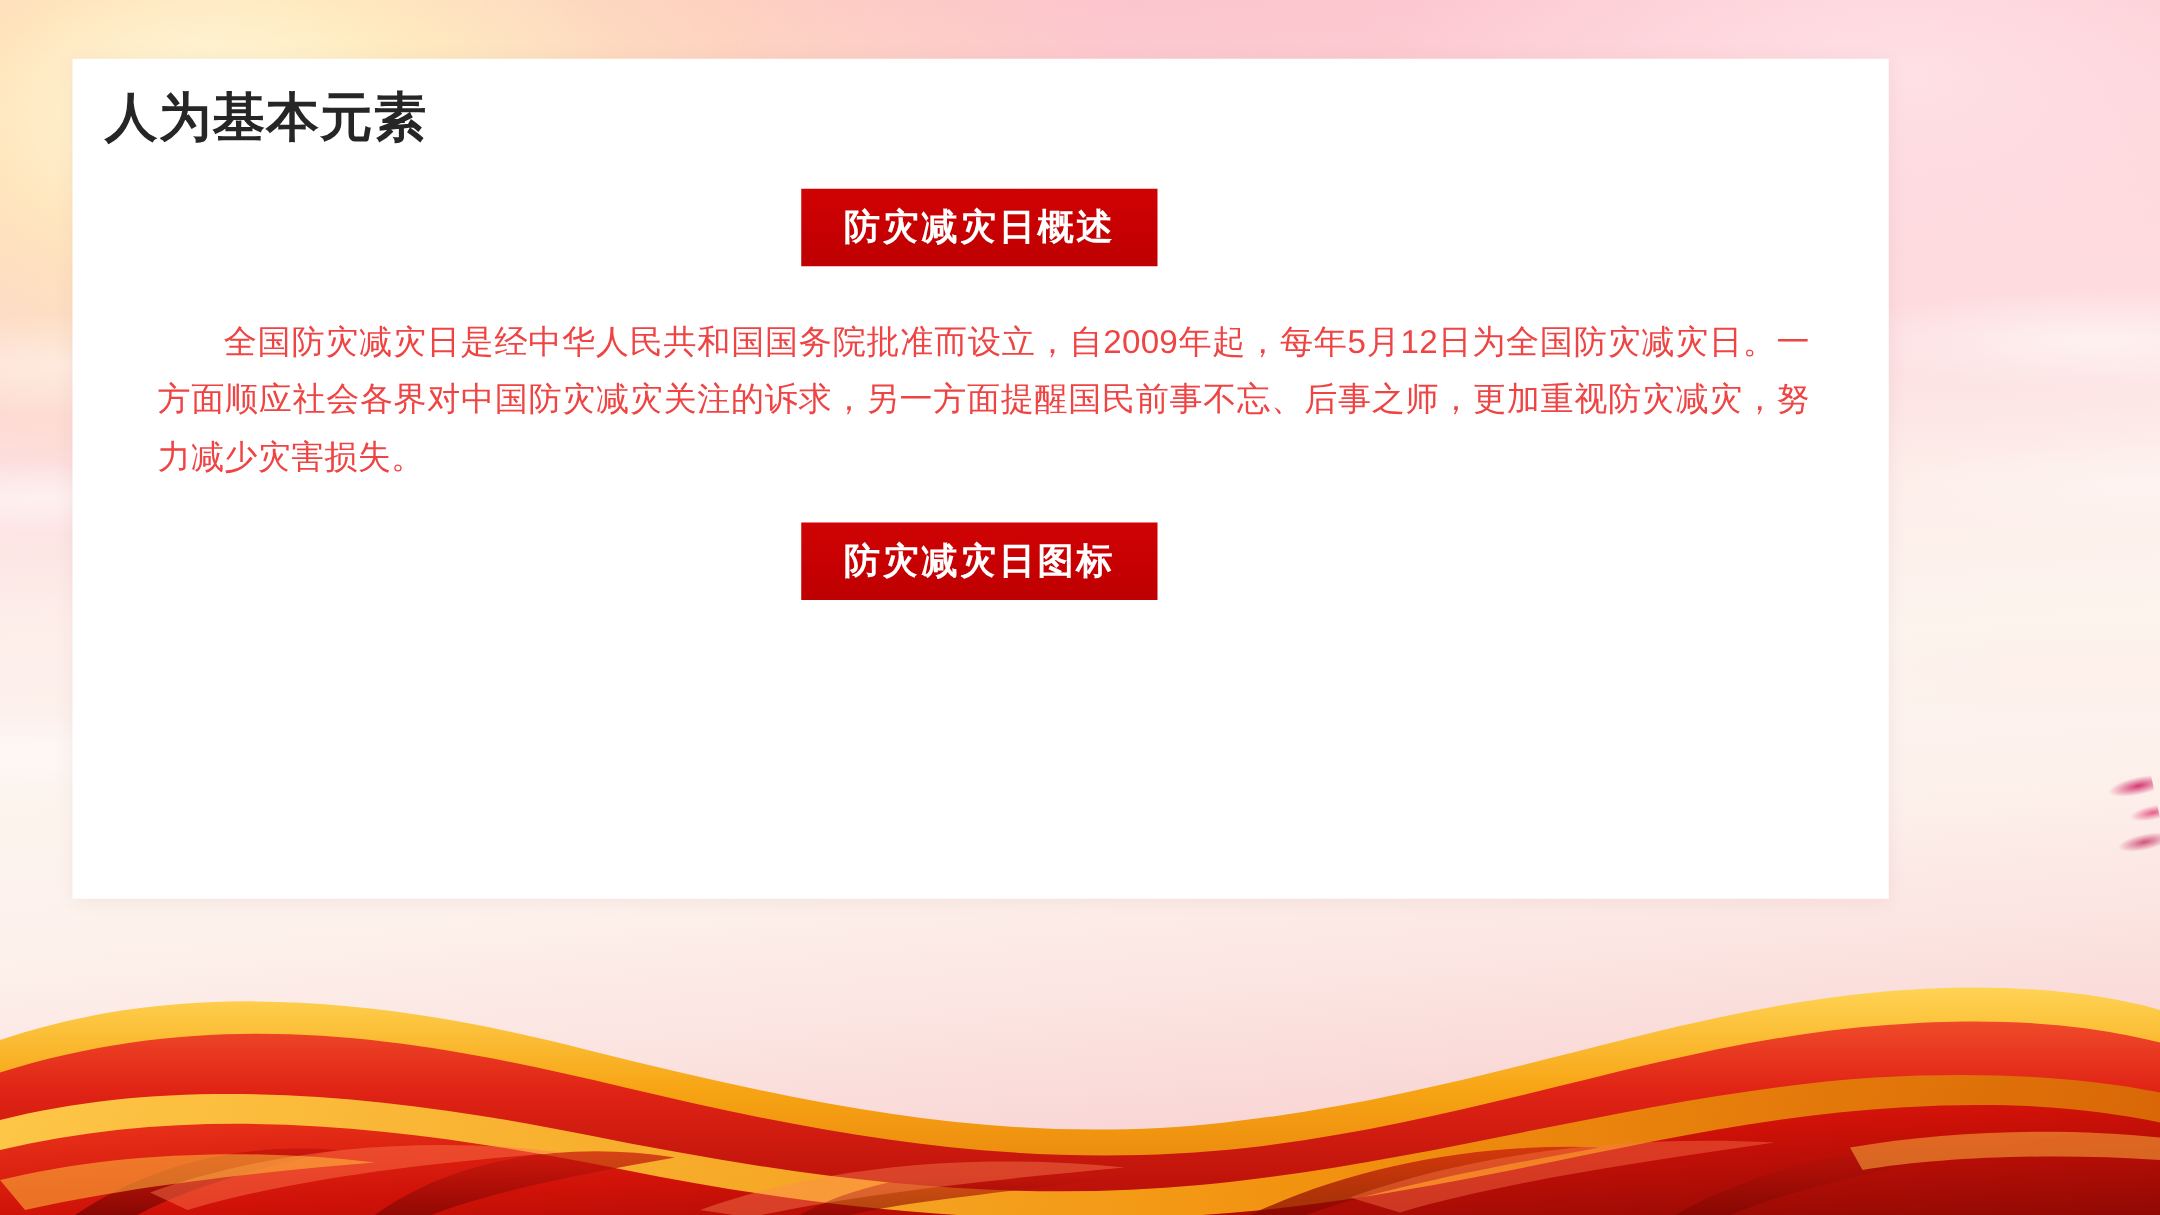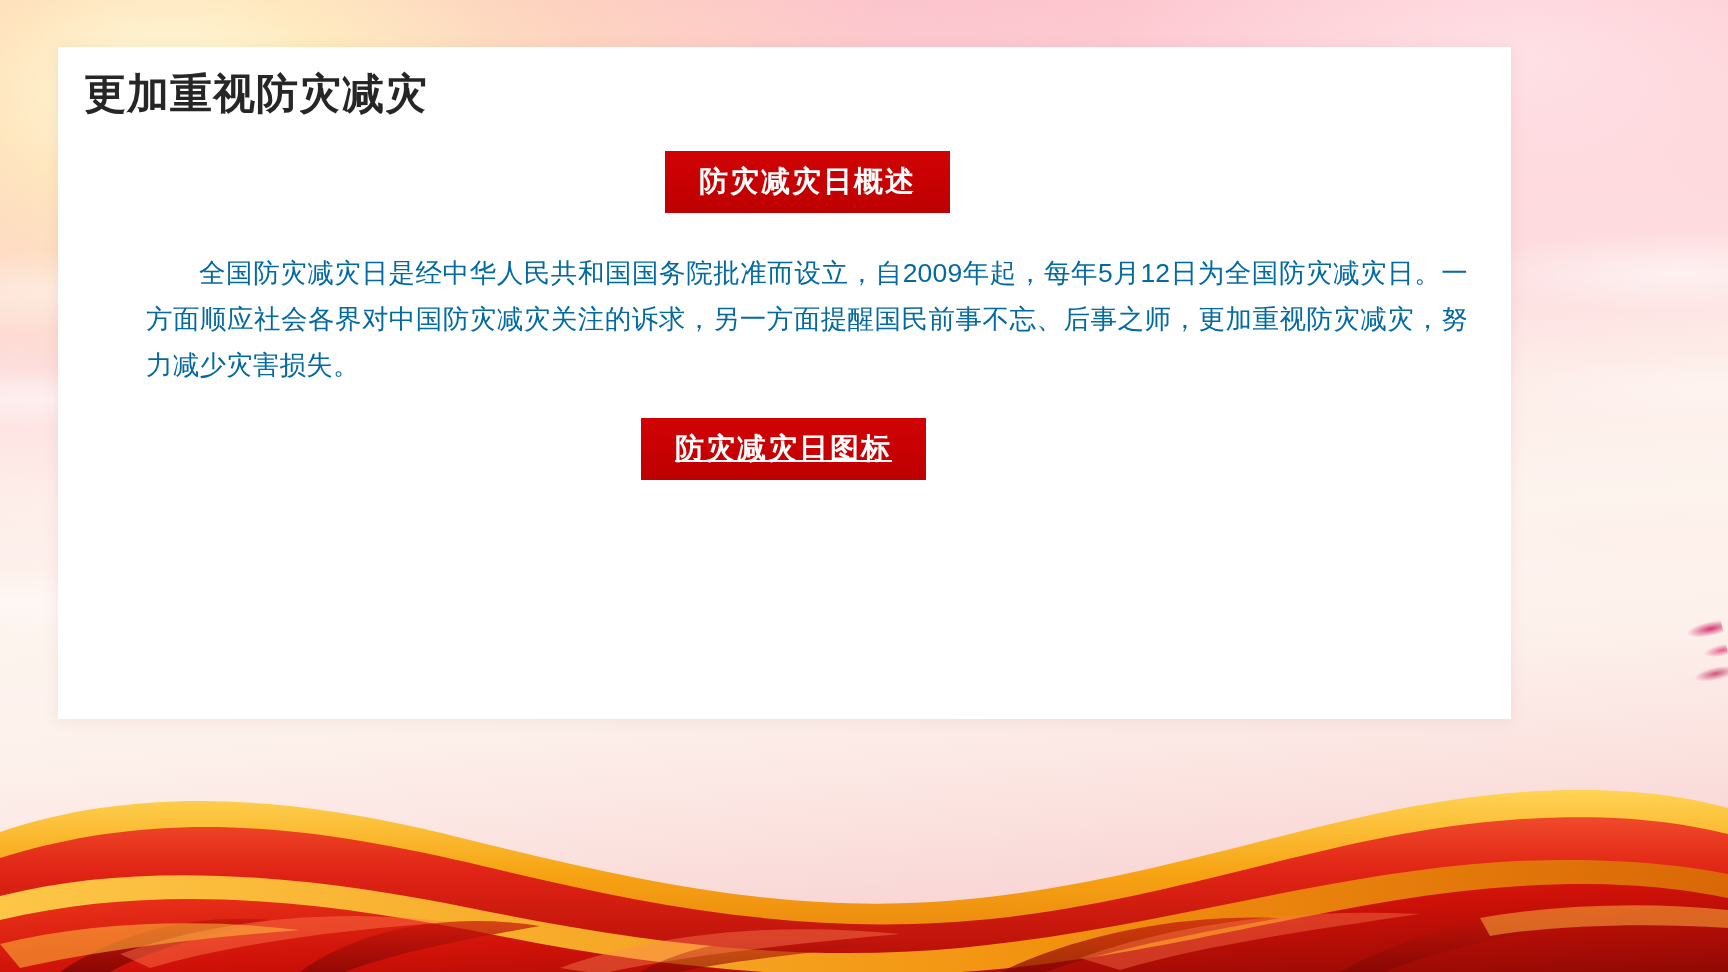--- a/index.html
+++ b/index.html
@@ -136,41 +136,38 @@
     display: flex;
     align-items: center;
     justify-content: center;
     white-space: nowrap;
   }
   .banner-1 {
     left: 583px;
     top: 104px;
     width: 285px;
     height: 62px;
-    margin-left: 24px;
   }
   .banner-2 {
     left: 583px;
     top: 371px;
     width: 285px;
     height: 62px;
-    text-decoration: underline;
   }
 
   
   .para {
     position: absolute;
-    color: #0369a1;
+    color: #ef4444;
     font-size: 26.5px;
     line-height: 46px;
     text-align: justify;
     text-justify: inter-ideograph;
     text-indent: 2em;
     letter-spacing: 0.2px;
-    margin-left: 20px;
   }
   .para-1 {
     left: 68px;
     top: 203px;
     width: 1322px;
   }
   .para-2 {
     left: 68px;
     top: 458px;
     width: 1322px;
@@ -242,21 +239,21 @@
       <path d="M560,286 C660,250 780,240 900,252 C790,262 680,274 600,292 Z" fill="#ff8a58" opacity="0.4"></path>
       <path d="M1080,276 C1180,240 1300,226 1420,232 C1310,248 1200,264 1120,288 Z" fill="#ff7a4e" opacity="0.4"></path>
 
       <path d="M0,262 C90,240 200,236 300,248 C200,256 100,268 20,286 Z" fill="#ffbe3d" opacity="0.55"></path>
       <path d="M1480,236 C1560,222 1650,220 1728,228 L1728,246 C1640,240 1550,244 1490,254 Z" fill="#ffbe3d" opacity="0.5"></path>
     </svg>
   </div>
 
   <div class="card">
 
-    <div class="page-title">更加重视防灾减灾</div>
+    <div class="page-title">人为基本元素</div>
 
     <div class="banner banner-1">防灾减灾日概述</div>
 
     <div class="para para-1">全国防灾减灾日是经中华人民共和国国务院批准而设立，自2009年起，每年5月12日为全国防灾减灾日。一方面顺应社会各界对中国防灾减灾关注的诉求，另一方面提醒国民前事不忘、后事之师，更加重视防灾减灾，努力减少灾害损失。</div>
 
     <div class="banner banner-2">防灾减灾日图标</div>
 
 
   </div>
 

